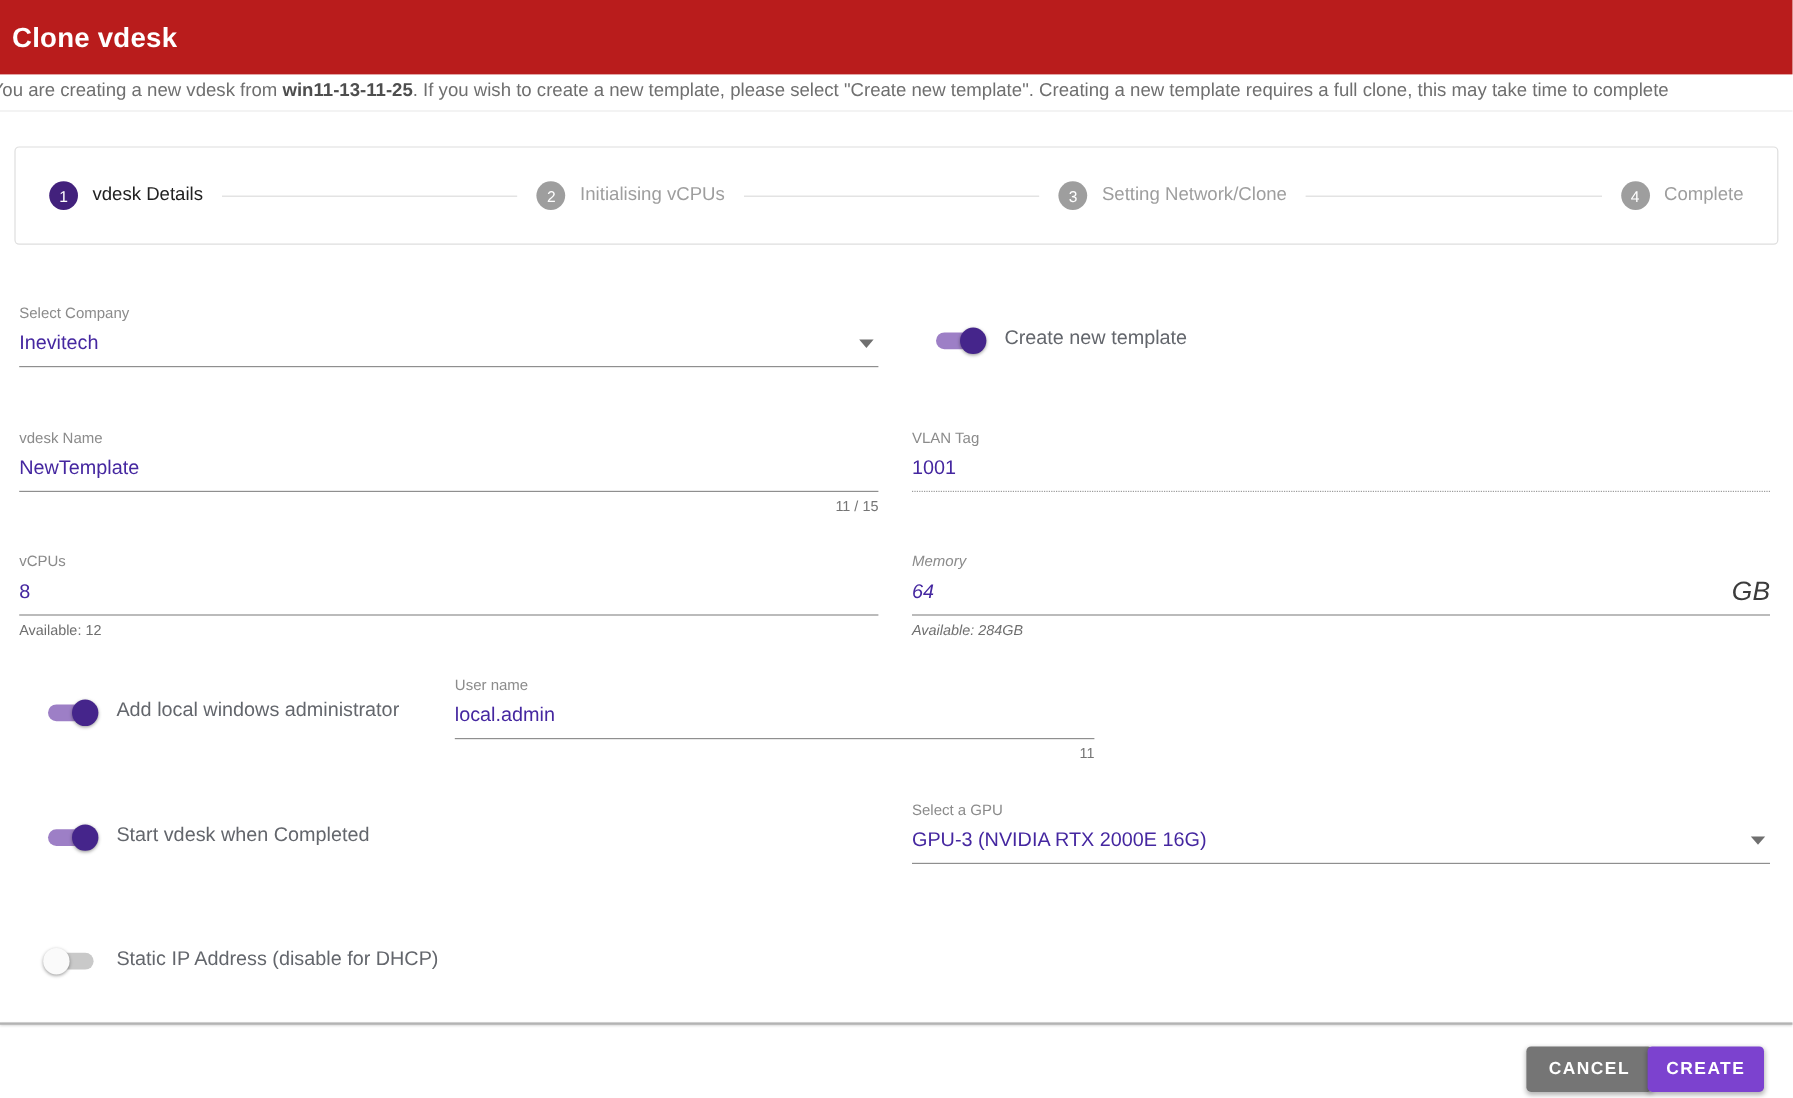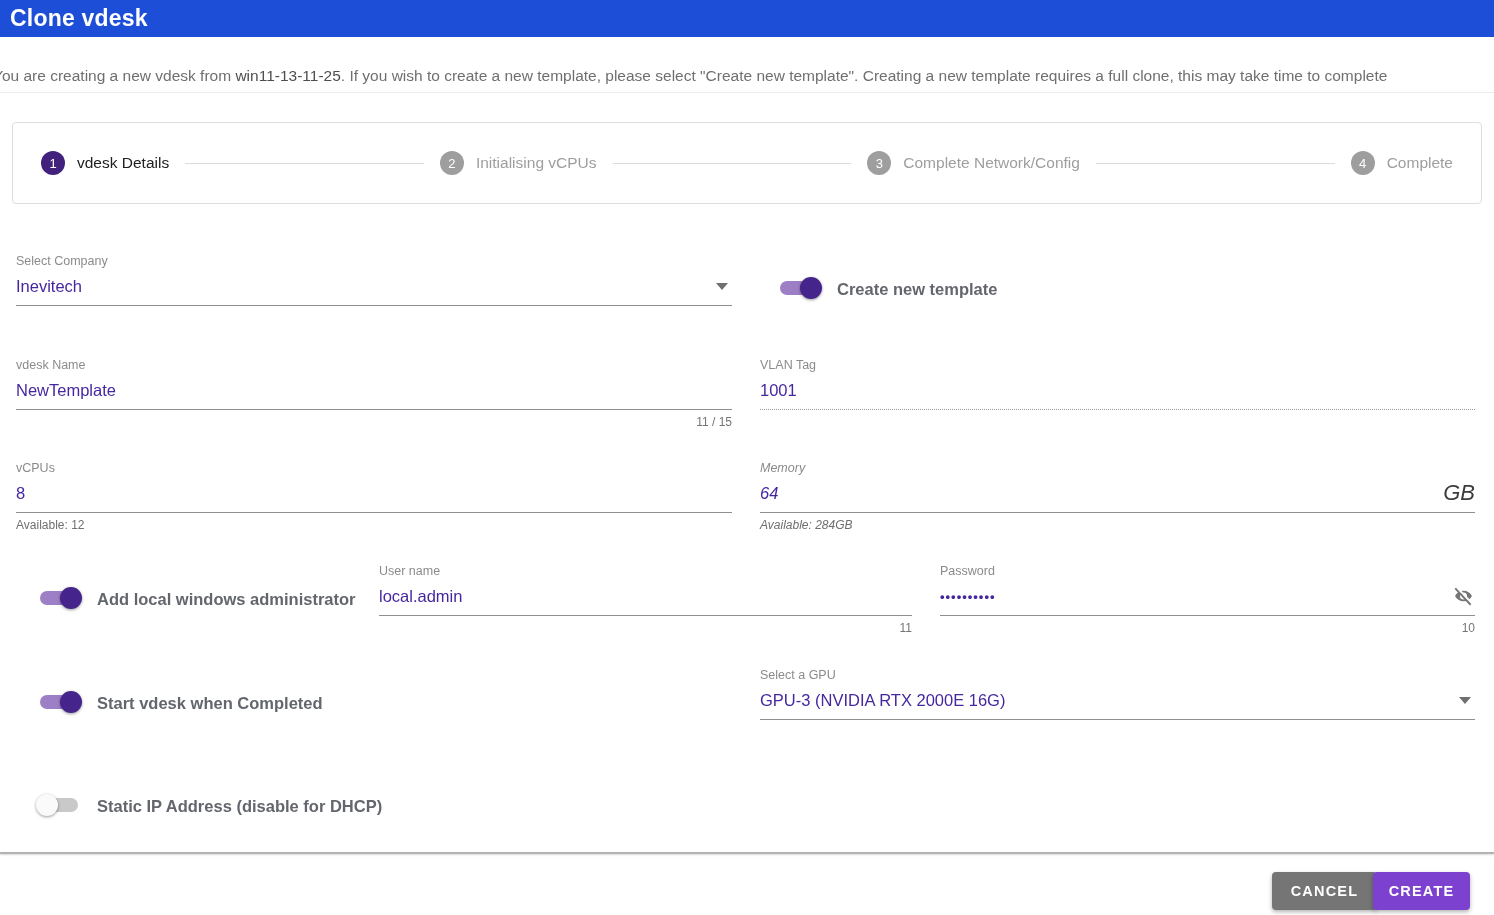--- a/index.html
+++ b/index.html
@@ -1,25 +1,25 @@
 <!DOCTYPE html>
 <html><head>
 <meta charset="utf-8">
 <style>
   html,body{margin:0;padding:0;background:#fff;}
   body{font-family:"Liberation Sans",sans-serif;-webkit-font-smoothing:antialiased;}
   .page{position:relative;width:1494px;height:915px;background:#fff;overflow:hidden;}
 
   
-  .titlebar{position:absolute;left:0;top:0;width:100%;height:37px;background:#1d4ed8;display:flex;align-items:center;}
+  .titlebar{position:absolute;left:0;top:0;width:100%;height:62px;background:#b91c1c;display:flex;align-items:center;}
   .titlebar h1{margin:0 0 0 10px;color:#fff;font-size:23px;font-weight:700;letter-spacing:.2px;}
 
   
   .subtitle{position:absolute;left:-7px;top:65px;width:1500px;margin:0;font-size:15.5px;line-height:21px;color:#6f6f6f;white-space:nowrap;}
-  .subtitle b{color:#4e4e4e;font-weight:400;}
+  .subtitle b{color:#4e4e4e;font-weight:700;}
   .subtitle-divider{position:absolute;left:0;top:92px;width:100%;height:1px;background:#ececec;}
 
   
   .stepper-card{position:absolute;left:12px;top:122px;width:1412px;height:80px;border:1px solid #dedede;border-radius:4px;background:#fff;display:flex;align-items:center;padding:0 28px;}
   .step{display:flex;align-items:center;white-space:nowrap;}
   .step-circle{width:24px;height:24px;border-radius:50%;background:#9e9e9e;color:#fff;font-size:13px;display:flex;align-items:center;justify-content:center;flex:none;}
   .step-label{margin-left:12px;font-size:15.5px;color:#9e9e9e;}
   .step.active .step-circle{background:#42217c;}
   .step.active .step-label{color:#212121;}
   .step-line{flex:1;height:1px;background:#dcdcdc;margin:0 16px;}
@@ -32,21 +32,21 @@
   .fsuffix{font-size:22px;color:#3c3c3c;}
   .underline{margin-top:7px;border-bottom:1px solid #8f8f8f;}
   .underline.dotted{border-bottom:1px dotted #9a9a9a;}
   .fmeta{margin-top:5px;font-size:12px;color:#6f6f6f;}
   .fmeta.right{text-align:right;color:#757575;}
   .dd-arrow{width:0;height:0;border-left:6px solid transparent;border-right:6px solid transparent;border-top:7px solid #6f6f6f;margin-right:4px;}
   .pw-dots{font-size:13px;font-weight:700;letter-spacing:1px;color:#4527a0;}
   .eye-icon{display:flex;align-items:center;}
 
   
-  .toggle-row{position:absolute;display:flex;align-items:flex-end;gap:15px;height:26px;font-weight:bold;}
+  .toggle-row{position:absolute;display:flex;align-items:flex-start;gap:15px;height:26px;}
   .toggle-label{font-size:16.5px;color:#63666c;white-space:nowrap;}
   .toggle{position:relative;width:46px;height:22px;flex:none;cursor:pointer;}
   .toggle .track{position:absolute;left:4px;top:4px;width:38px;height:14px;border-radius:7px;background:#c9c9c9;}
   .toggle .thumb{position:absolute;left:0;top:0;width:22px;height:22px;border-radius:50%;background:#fafafa;box-shadow:0 1px 3px rgba(0,0,0,.4);}
   .toggle.on .track{background:#9d7fc6;}
   .toggle.on .thumb{left:24px;background:#45258b;}
 
   
   .footer-divider{position:absolute;left:0;top:852px;width:100%;height:2px;background:#b3b3b3;box-shadow:0 1px 2px rgba(0,0,0,.15);}
   .btn{position:absolute;top:872px;height:38px;border:none;border-radius:4px;color:#fff;font-family:"Liberation Sans",sans-serif;font-size:14.5px;font-weight:600;letter-spacing:1.2px;box-shadow:0 2px 4px rgba(0,0,0,.3);cursor:pointer;}
@@ -71,21 +71,21 @@
       <span class="step-label">vdesk Details</span>
     </div>
     <div class="step-line"></div>
     <div class="step">
       <span class="step-circle">2</span>
       <span class="step-label">Initialising vCPUs</span>
     </div>
     <div class="step-line"></div>
     <div class="step">
       <span class="step-circle">3</span>
-      <span class="step-label">Complete Network/Config</span>
+      <span class="step-label">Setting Network/Clone</span>
     </div>
     <div class="step-line"></div>
     <div class="step">
       <span class="step-circle">4</span>
       <span class="step-label">Complete</span>
     </div>
   </div>
 
   <div class="field" style="left:16px;top:253px;width:716px;">
     <div class="flabel">Select Company</div>
@@ -150,35 +150,20 @@
 
   <div class="field" style="left:367px;top:563px;width:533px;margin-left:12px;">
     <div class="flabel">User name</div>
     <div class="fvalue-row">
       <span class="fvalue">local.admin</span>
     </div>
     <div class="underline"></div>
     <div class="fmeta right">11</div>
   </div>
 
-  <div class="field" style="left:940px;top:563px;width:535px;">
-    <div class="flabel">Password</div>
-    <div class="fvalue-row">
-      <span class="pw-dots">••••••••••</span>
-      <span class="eye-icon">
-        <svg viewBox="0 0 24 24" width="23" height="23">
-          <path fill="#757575" d="M12 6c-3.79 0-7.17 2.13-8.82 5.5C4.83 14.87 8.21 17 12 17s7.17-2.13 8.82-5.5C19.17 8.13 15.79 6 12 6zm0 9.2a3.7 3.7 0 1 1 0-7.4 3.7 3.7 0 0 1 0 7.4z"></path>
-          <line x1="4.4" y1="2.6" x2="20.4" y2="19.6" stroke="#ffffff" stroke-width="3.4"></line>
-          <line x1="3.4" y1="3.6" x2="19.4" y2="20.6" stroke="#757575" stroke-width="2"></line>
-        </svg>
-      </span>
-    </div>
-    <div class="underline"></div>
-    <div class="fmeta right">10</div>
-  </div>
 
   <div class="toggle-row" style="left:36px;top:687px;">
     <span class="toggle on">
         <span class="track"></span>
         <span class="thumb"></span>
       </span>
     <span class="toggle-label">Start vdesk when Completed</span>
   </div>
 
   <div class="field" style="left:760px;top:667px;width:715px;">

